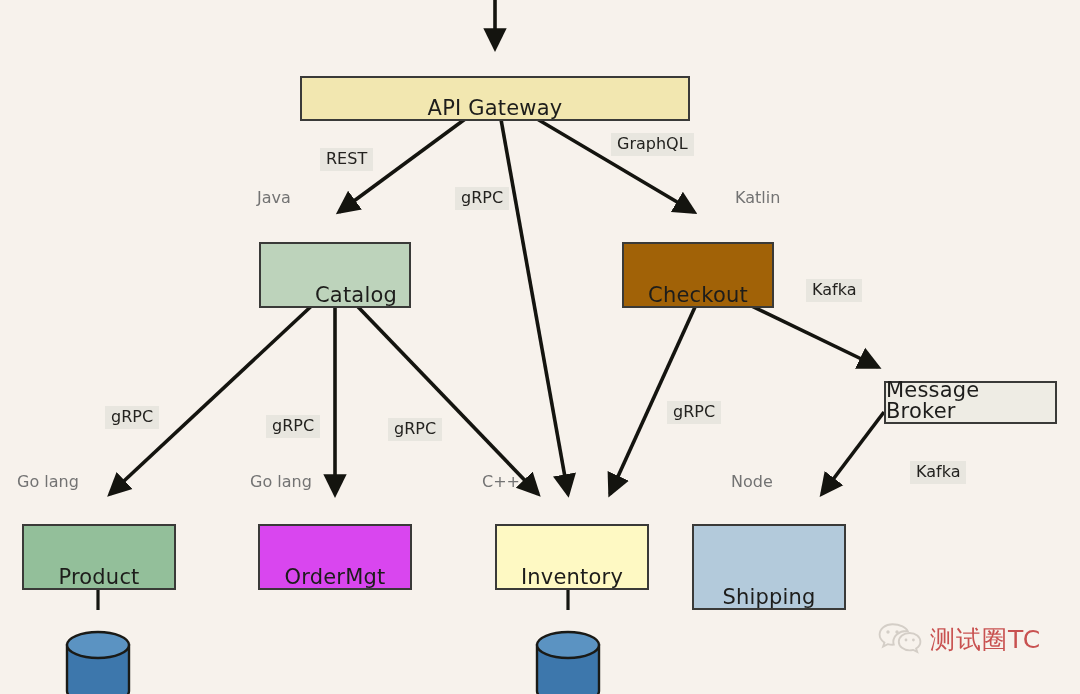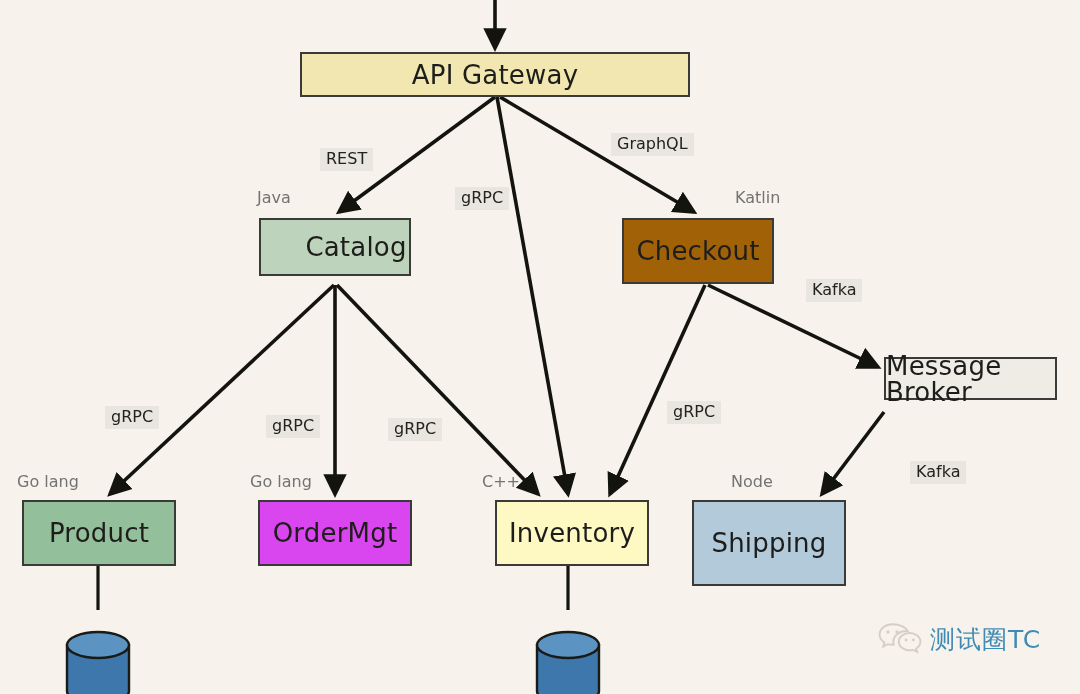--- a/index.html
+++ b/index.html
@@ -21,27 +21,28 @@
     left: 0; top: 0;
     width: 1080px;
     height: 694px;
     pointer-events: none;
   }
   .node {
     position: absolute;
     box-sizing: border-box;
     border: 2px solid #3a3a38;
     display: flex;
-    align-items: center;
+    align-items: flex-end;
     justify-content: center;
-    font-size: 26px;
+    font-size: 21px;
     color: #1d1d1b;
     letter-spacing: .2px;
     line-height: 1;
     z-index: 3;
+    margin-top: 24px;
   }
   .lang-label {
     position: absolute;
     font-size: 16px;
     color: #737373;
     white-space: nowrap;
     z-index: 4;
   }
   .edge-label {
     position: absolute;
@@ -104,21 +105,21 @@
           <path d="M 537 645 L 537 691 A 31 13 0 0 0 599 691 L 599 645 Z" fill="#3d77ac" stroke="#1a1a16" stroke-width="2.4"></path>
           <ellipse cx="568" cy="645" rx="31" ry="13" fill="#5b93c2" stroke="#1a1a16" stroke-width="2.4"></ellipse>
         </g>
       </g>
   </svg>
 
   <div id="node-layer">
       <div class="node" style="left: 300px; top: 52px; width: 390px; height: 45px; background: rgb(242, 231, 176);">
         <span>API Gateway</span>
       </div>
-      <div class="node" style="left: 259px; top: 218px; width: 152px; height: 58px; background: rgb(189, 211, 187); padding-left: 42px;">
+      <div class="node" style="left: 259px; top: 218px; width: 152px; height: 66px; background: rgb(189, 211, 187); padding-left: 42px;">
         <span>Catalog</span>
       </div>
       <div class="node" style="left: 622px; top: 218px; width: 152px; height: 66px; background: #a16207;">
         <span>Checkout</span>
       </div>
       <div class="node" style="left: 884px; top: 357px; width: 173px; height: 43px; background: rgb(238, 236, 228);">
         <span>Message Broker</span>
       </div>
       <div class="node" style="left: 22px; top: 500px; width: 154px; height: 66px; background: rgb(147, 191, 154);">
         <span>Product</span>
@@ -155,16 +156,16 @@
 
   <div id="watermark" style="left: 878px; top: 622px;">
     <svg width="44" height="34" viewBox="0 0 44 34">
       <path d="M14.5 2.2C7.3 2.2 1.6 6.9 1.6 12.6c0 3.2 1.9 6.1 4.8 8l-1.3 4 4.6-2.4c1.5.4 3.1.6 4.8.6.4 0 .9 0 1.3-.1-.3-.9-.5-1.9-.5-2.9 0-6 5.8-10.8 13-10.8.5 0 .9 0 1.4.1C28.4 5.7 22.1 2.2 14.5 2.2z" fill="none" stroke="#c9c3bb" stroke-width="1.9"></path>
       <circle cx="10" cy="10" r="1.7" fill="#c9c3bb"></circle>
       <circle cx="19" cy="10" r="1.7" fill="#c9c3bb"></circle>
       <path d="M42.4 19.7c0-4.8-4.8-8.7-10.8-8.7s-10.8 3.9-10.8 8.7c0 4.8 4.8 8.7 10.8 8.7 1.3 0 2.5-.2 3.7-.5l3.9 2-1.1-3.4c2.6-1.6 4.3-4 4.3-6.8z" fill="none" stroke="#c9c3bb" stroke-width="1.9"></path>
       <circle cx="28" cy="18" r="1.4" fill="#c9c3bb"></circle>
       <circle cx="35.4" cy="18" r="1.4" fill="#c9c3bb"></circle>
     </svg>
-    <span class="wm-text" style="color: #0369a1;">测试圈TC</span>
+    <span class="wm-text" style="color: #b91c1c;">测试圈TC</span>
   </div>
 
 </div>
 
 </body></html>

